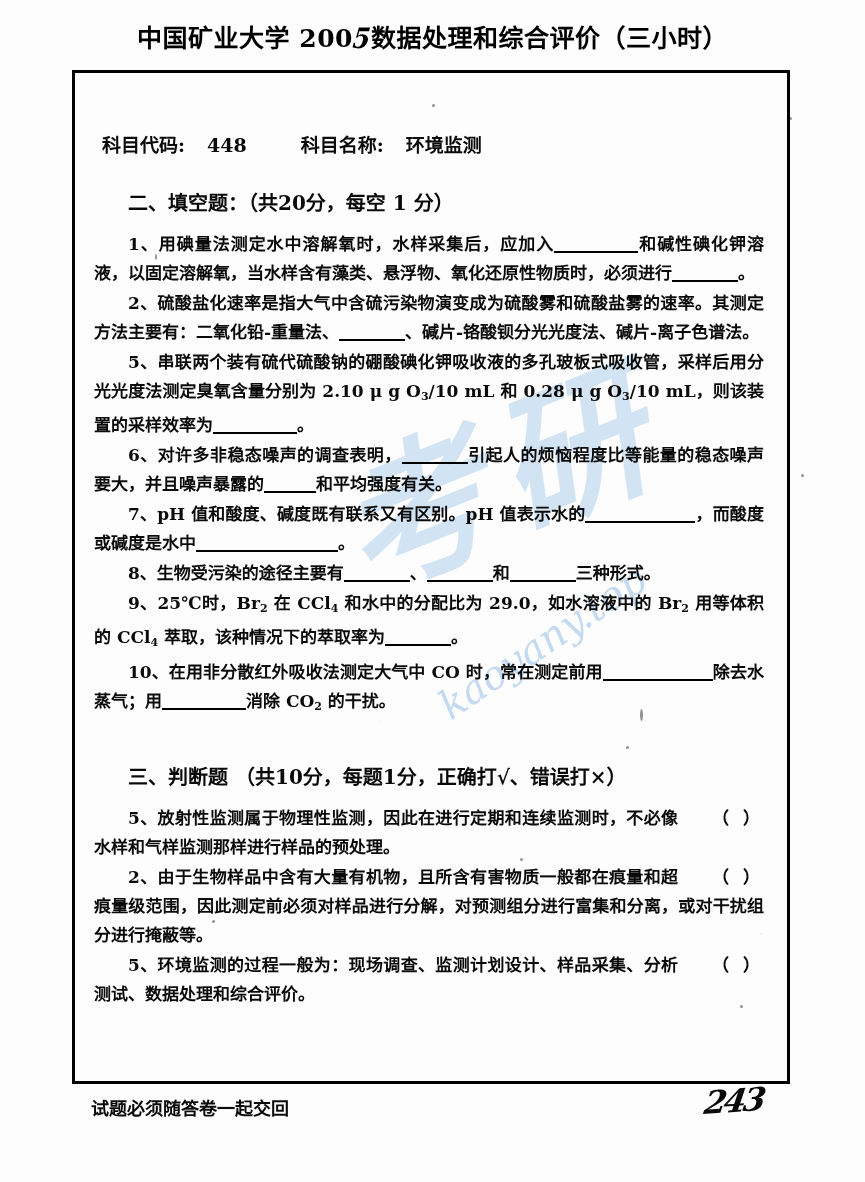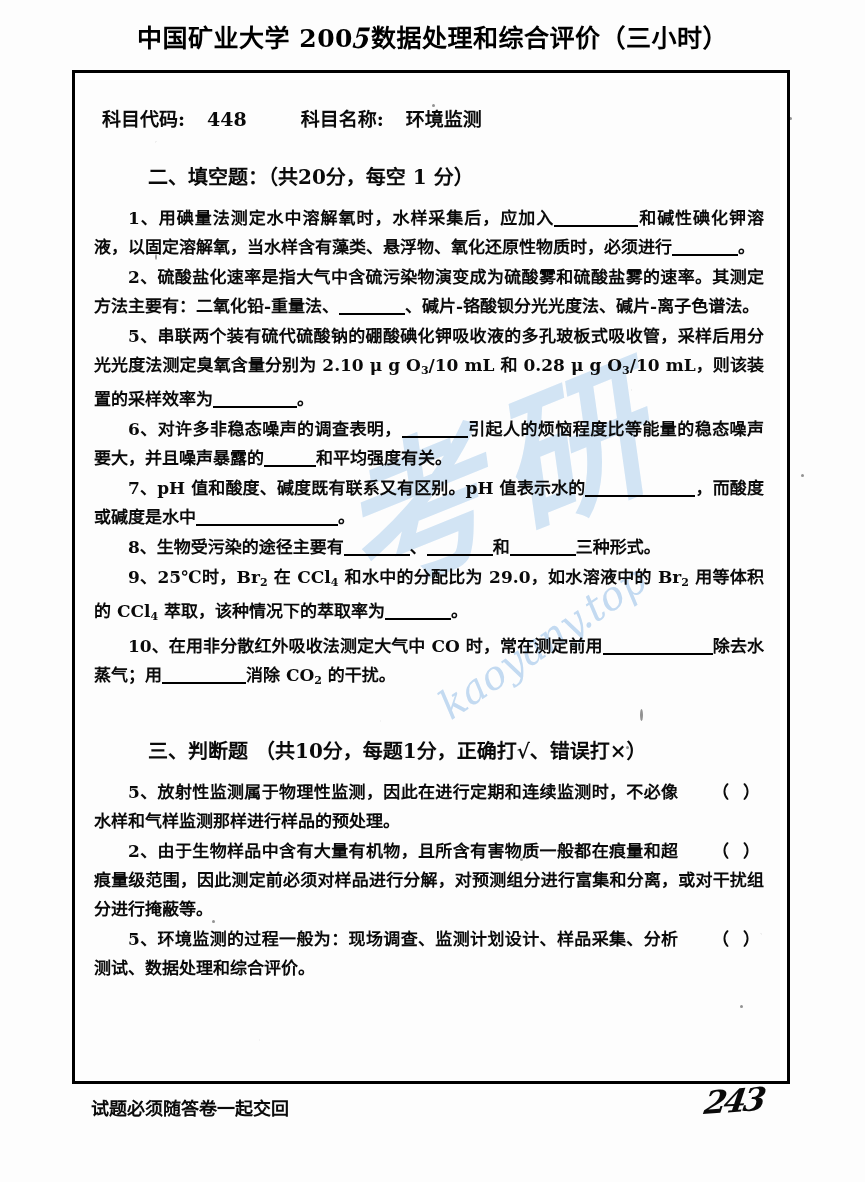--- a/index.html
+++ b/index.html
@@ -69,21 +69,21 @@
     width: 718px;
     height: 1014px;
     border: 3px solid #000;
     box-sizing: border-box;
     background: transparent;
   }
 
   .content {
     position: absolute;
     left: 80px;
-    top: 68px;
+    top: 94px;
     width: 706px;
     box-sizing: border-box;
     padding: 28px 22px 0 14px;
   }
 
   
   .subject-line {
     font-family: "DejaVu Serif", "Liberation Serif", serif;
     font-weight: 700;
     font-size: 19px;
@@ -91,21 +91,21 @@
     white-space: nowrap;
   }
   .subject-line .gap-sm { display: inline-block; width: 22px; }
   .subject-line .gap-lg { display: inline-block; width: 54px; }
 
   
   .section-heading {
     font-family: "DejaVu Serif", "Liberation Serif", serif;
     font-weight: 700;
     font-size: 20px;
-    margin: 30px 0 14px 54px;
+    margin: 30px 0 14px 34px;
     white-space: nowrap;
   }
   .section-heading.judge { margin-top: 40px; }
 
   
   .q {
     font-family: "DejaVu Serif", "Liberation Serif", serif;
     font-weight: 700;
     font-size: 17px;
     line-height: 29px;

